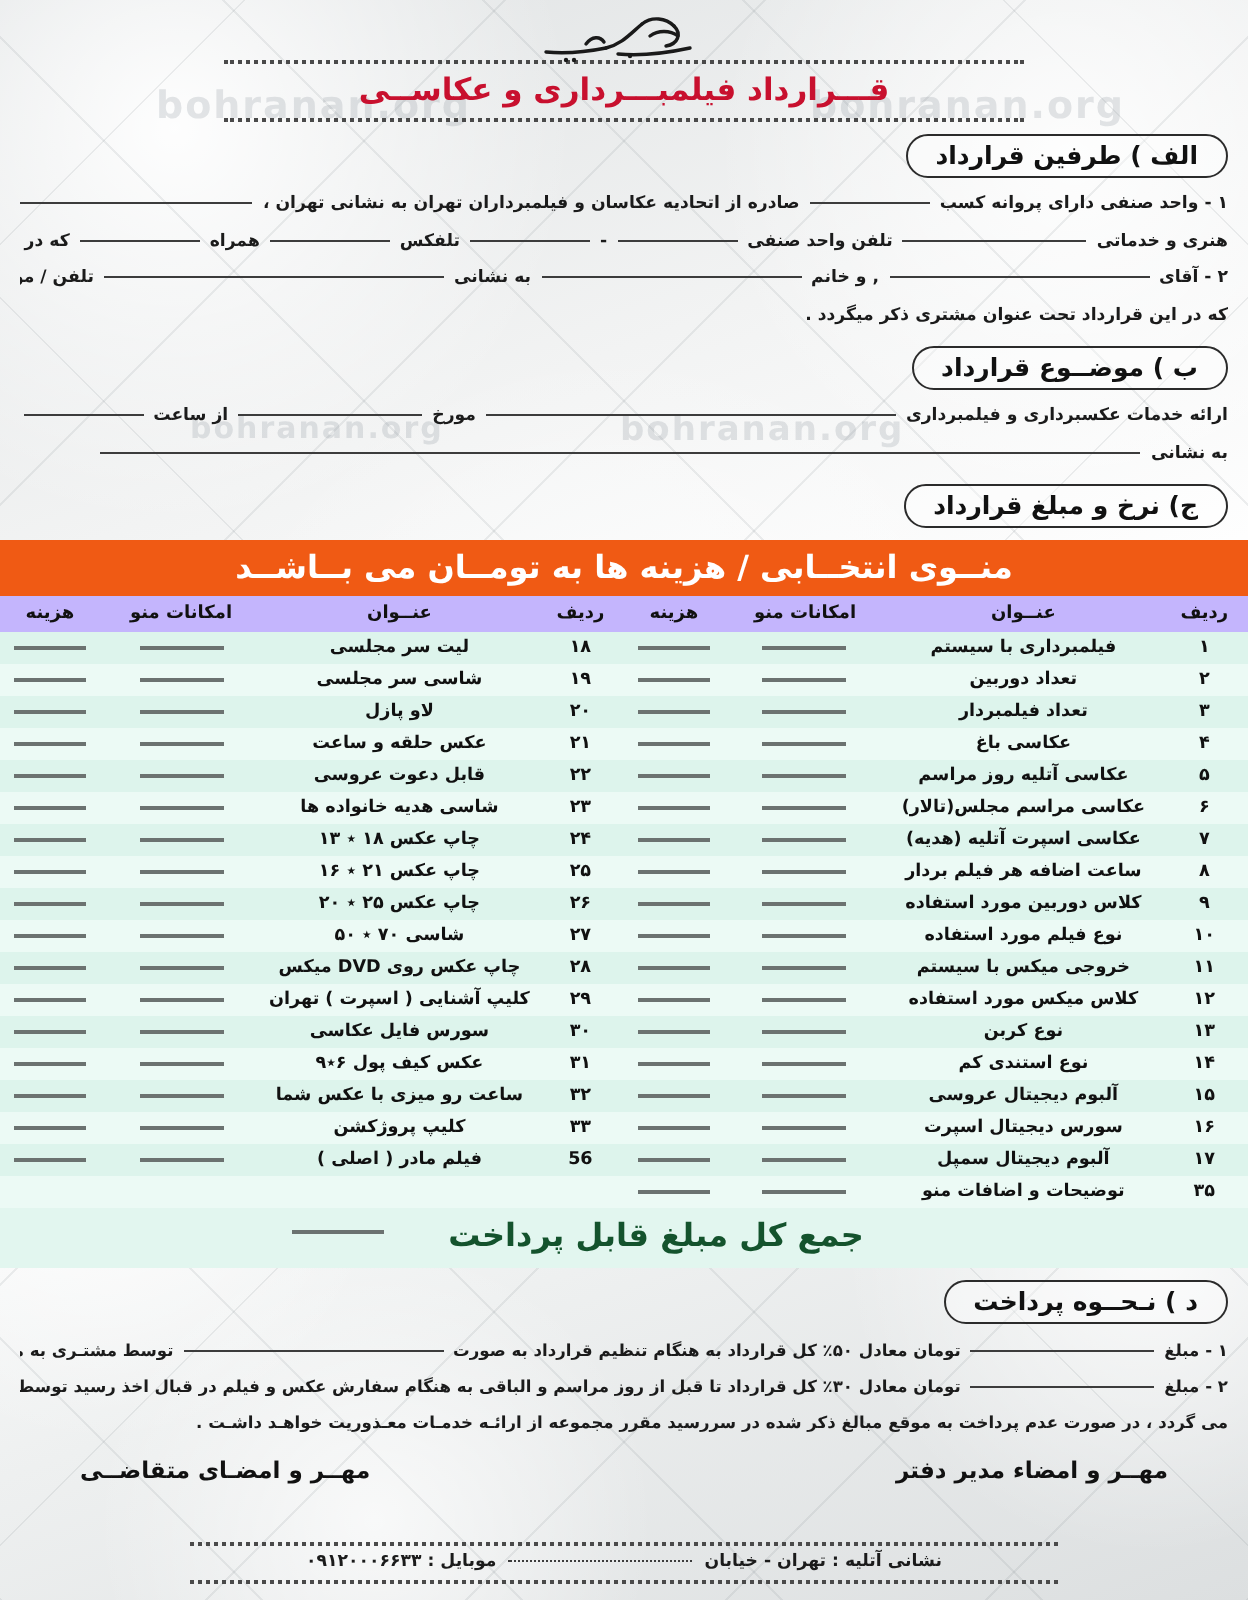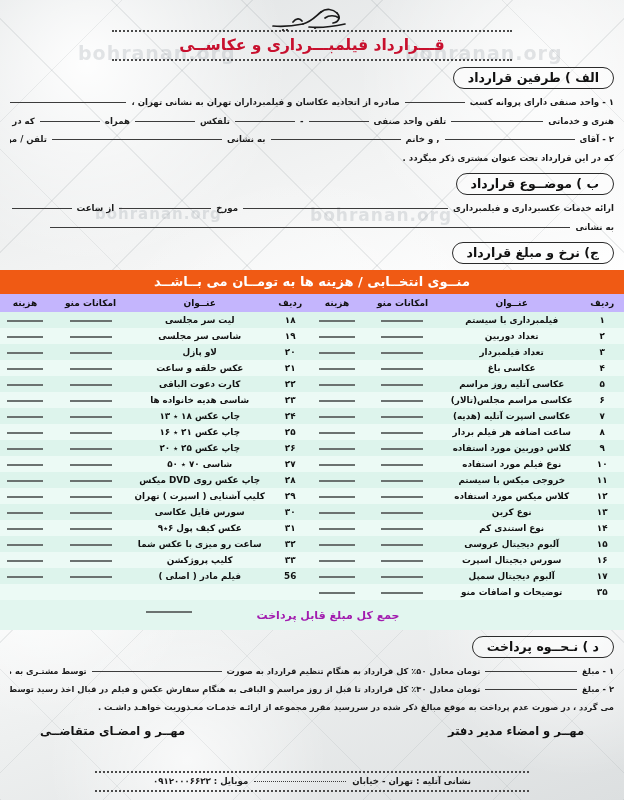--- a/index.html
+++ b/index.html
@@ -123,21 +123,21 @@
   .f-xxl  { width: 205px; }
   .f-full { width: 520px; }
 
   
   .table-wrap { margin: 4px 0 0 0; }
 
   .orange-bar {
     background: #f05a14;
     color: #ffffff;
     text-align: center;
-    font-size: 13px;
+    font-size: 16px;
     font-weight: bold;
     letter-spacing: .3px;
     padding: 4px 0 5px 0;
     white-space: nowrap;
   }
 
   table.price {
     width: 100%;
     border-collapse: collapse;
     table-layout: fixed;
@@ -184,23 +184,23 @@
   .dash.short { max-width: 42px; }
 
   
   .total-row {
     background: #e2f6ef;
     padding: 4px 0 7px 0;
     text-align: center;
     position: relative;
   }
   .total-row .lbl {
-    font-size: 11px;
-    font-weight: bold;
-    color: #a21caf;
+    font-size: 16px;
+    font-weight: bold;
+    color: #14532d;
     white-space: nowrap;
     margin-left: 32px;
   }
   .total-row .tdash {
     position: absolute;
     left: 146px;
     top: 11px;
     width: 46px;
     border-bottom: 2px solid #6b7270;
   }
@@ -417,21 +417,21 @@
               <td class="c-onvan-td">عکس حلقه و ساعت</td>
               <td class="c-emkanat-td"><span class="dash short"></span></td>
               <td class="c-hazine-td"><span class="dash short"></span></td>
             </tr>
             <tr class="odd">
               <td class="c-radif-td">۵</td>
               <td class="c-onvan-td">عکاسی آتلیه روز مراسم</td>
               <td class="c-emkanat-td"><span class="dash short"></span></td>
               <td class="c-hazine-td"><span class="dash short"></span></td>
               <td class="c-radif-td">۲۲</td>
-              <td class="c-onvan-td">کارت دعوت الباقی</td>
+              <td class="c-onvan-td">قابل دعوت عروسی</td>
               <td class="c-emkanat-td"><span class="dash short"></span></td>
               <td class="c-hazine-td"><span class="dash short"></span></td>
             </tr>
             <tr class="even">
               <td class="c-radif-td">۶</td>
               <td class="c-onvan-td">عکاسی مراسم مجلس(تالار)</td>
               <td class="c-emkanat-td"><span class="dash short"></span></td>
               <td class="c-hazine-td"><span class="dash short"></span></td>
               <td class="c-radif-td">۲۳</td>
               <td class="c-onvan-td">شاسی هدیه خانواده ها</td>

